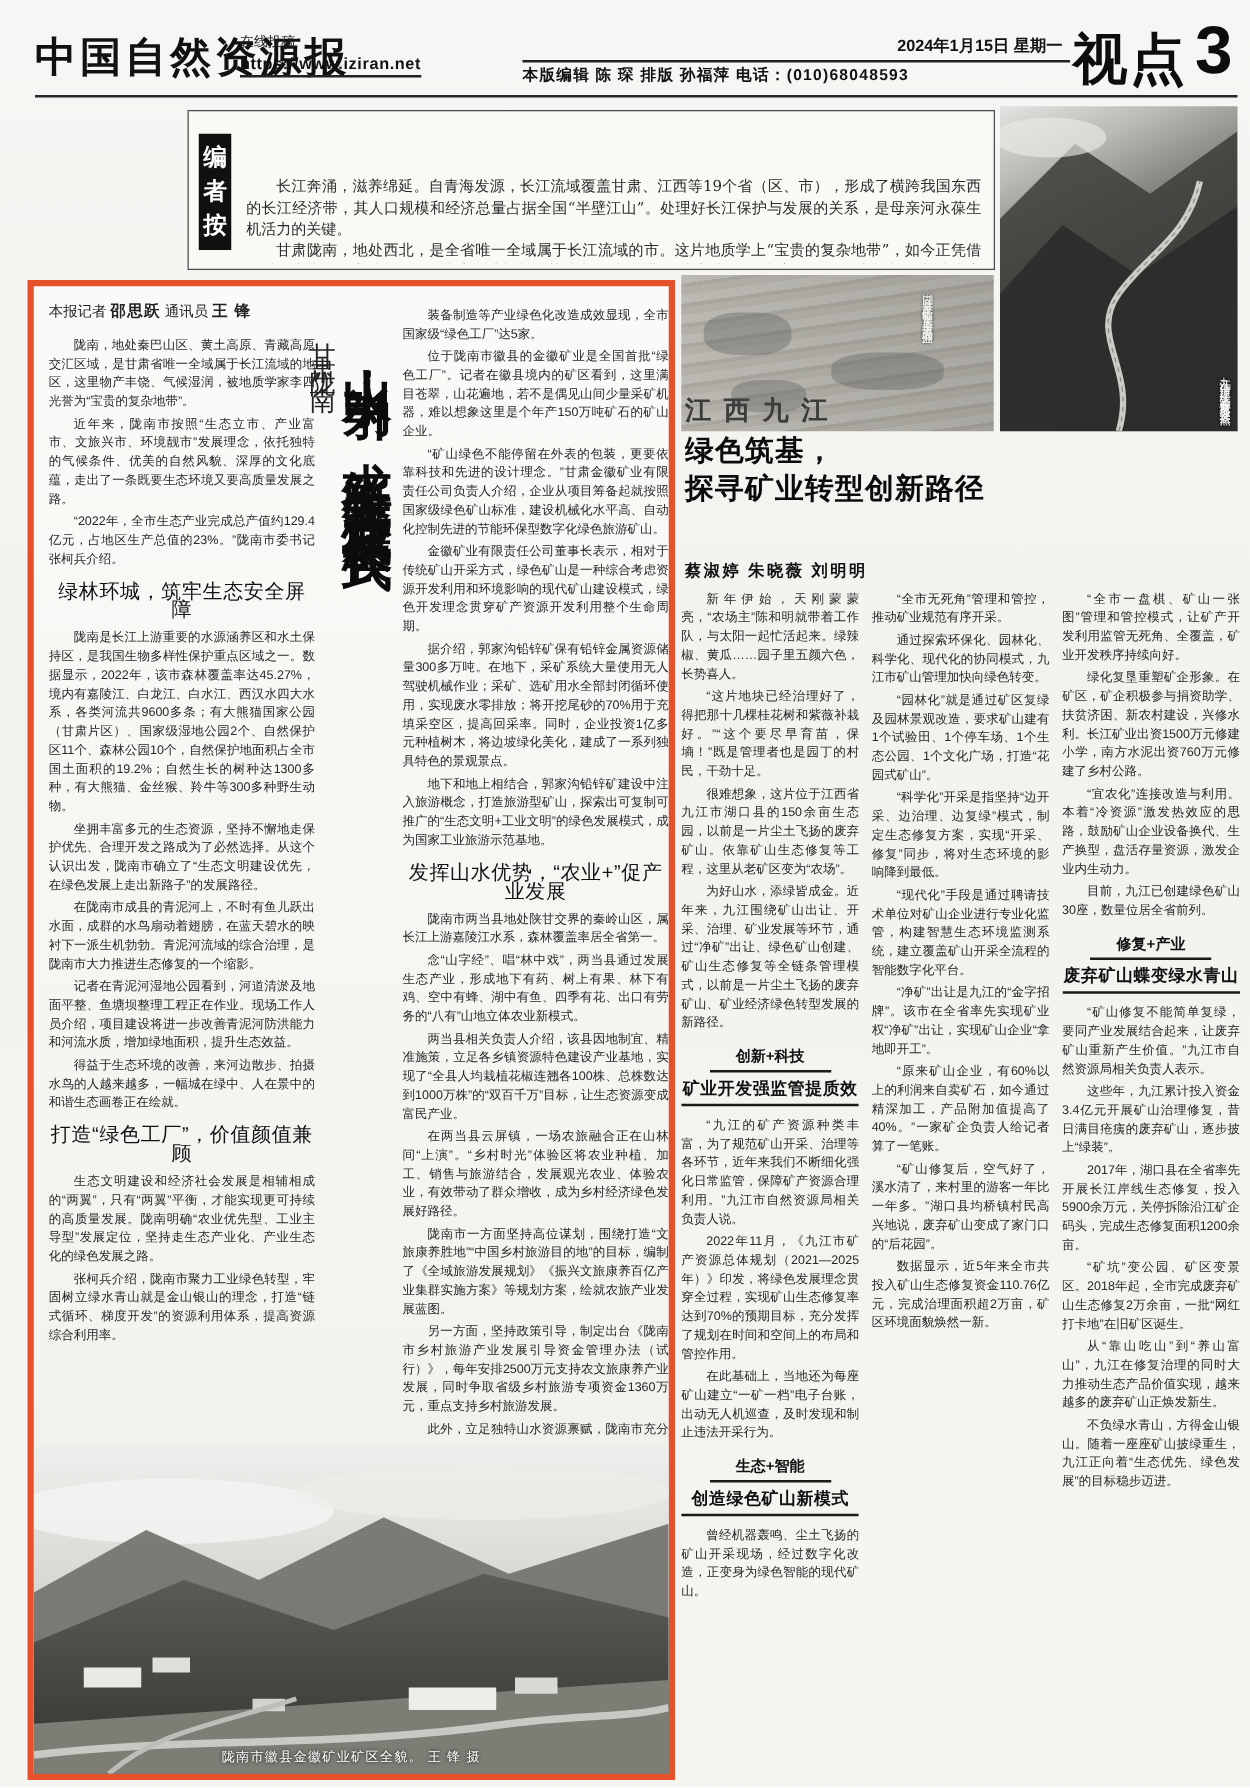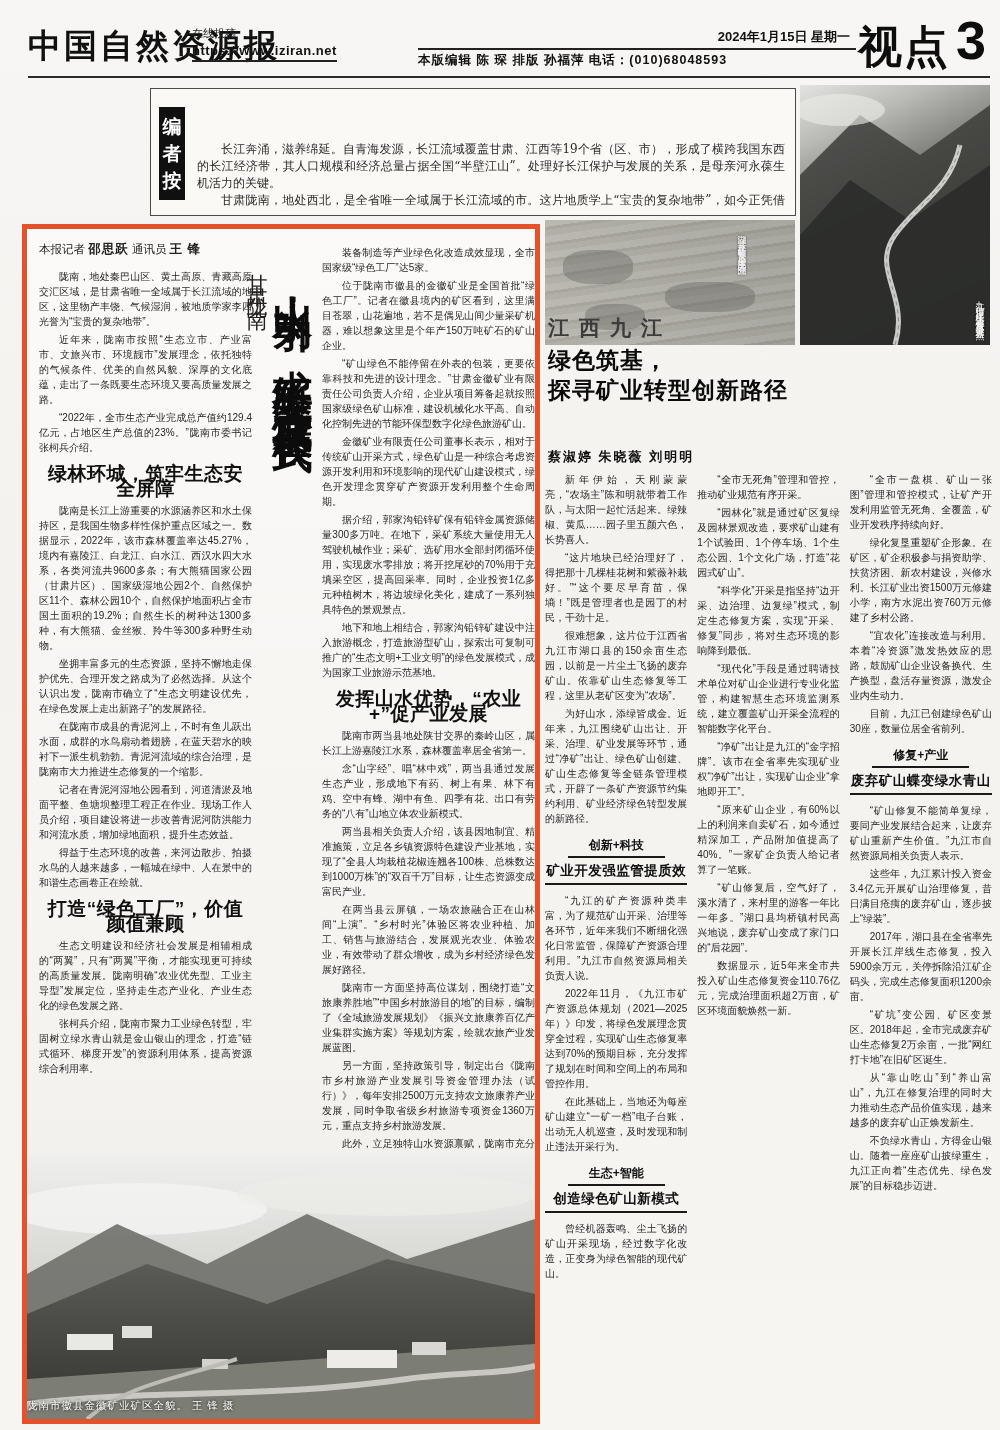--- a/index.html
+++ b/index.html
@@ -30,26 +30,26 @@
   .ph-terrace .patch{position:absolute;background:rgba(90,90,85,.35);border-radius:40%;}
   .ph-cap-v2{position:absolute;left:190px;top:8px;writing-mode:vertical-rl;font-size:9px;color:#f4f4f2;text-shadow:0 0 2px #333;letter-spacing:2px;}
   
   .l-frame{position:absolute;left:22px;top:224px;width:508px;height:1190px;border:5px solid #e4512b;background:linear-gradient(180deg,#fbfaf8 0%,#f4f3f0 70%,#eceae6 100%);box-sizing:content-box;}
   .l-byline{position:absolute;left:12px;top:12px;width:214px;font-size:11.5px;color:#222;}
   .l-byline .nm{font-weight:800;font-size:12.5px;letter-spacing:1px;}
   .lcol{position:absolute;font-size:10px;line-height:15px;color:#262626;overflow:hidden;}
   .lcol1{left:12px;top:40px;width:213px;height:880px;}
   .lcol2{left:295px;top:16px;width:213px;height:905px;}
   .para{margin:0 0 3px;text-indent:2em;text-align:justify;}
-  .lsub{text-align:center;font-weight:700;font-size:19px;margin:11px 0 7px;color:#111;letter-spacing:.5px;}
+  .lsub{text-align:center;font-weight:400;font-size:16px;margin:11px 0 7px;color:#111;letter-spacing:.5px;}
   .l-kicker{position:absolute;left:216px;top:28px;writing-mode:vertical-rl;font-size:21px;letter-spacing:12px;color:#222;font-weight:500;}
   .l-headline{position:absolute;left:244px;top:34px;writing-mode:vertical-rl;font-size:40px;font-weight:900;letter-spacing:7px;color:#0c0c0c;line-height:1.1;}
   .l-photo{position:absolute;left:0;top:925px;width:508px;height:265px;overflow:hidden;}
   .l-photo svg{display:block;}
-  .l-photo .cap{position:absolute;left:0;right:0;bottom:6px;text-align:left;font-size:10.5px;color:#fff;text-shadow:0 0 3px #000;letter-spacing:1px;}
+  .l-photo .cap{position:absolute;left:0;right:0;bottom:6px;text-align:center;font-size:10.5px;color:#fff;text-shadow:0 0 3px #000;letter-spacing:1px;}
   
   .r-kicker{position:absolute;left:548px;top:314px;font-size:21px;font-weight:700;letter-spacing:10px;color:#3c3c3c;}
   .r-headline{position:absolute;left:548px;top:346px;width:442px;font-size:23px;font-weight:900;line-height:1.3;color:#0b0b0b;letter-spacing:1px;}
   .r-byline{position:absolute;left:548px;top:448px;font-size:13px;font-weight:800;letter-spacing:2px;color:#111;}
   .r-cols{position:absolute;left:545px;top:472px;width:447px;height:952px;display:flex;gap:10px;}
   .rcol{flex:1;font-size:10px;line-height:15px;color:#262626;overflow:hidden;}
   .rtag{width:68%;margin:12px auto 0;text-align:center;font-weight:800;font-size:12px;border-bottom:2px solid #1a1a1a;padding-bottom:3px;color:#111;}
   .rhead{margin:5px 0 8px;padding-bottom:5px;border-bottom:2px solid #1a1a1a;text-align:center;font-weight:800;font-size:13.5px;letter-spacing:.5px;color:#111;}
 </style>
 </head>
@@ -191,38 +191,39 @@
     <div>探寻矿业转型创新路径</div>
   </div>
   <div class="r-byline">蔡淑婷 朱晓薇 刘明明</div>
 
   <div class="r-cols">
     <div class="rcol">
       <div>
           <p class="para">新年伊始，天刚蒙蒙亮，“农场主”陈和明就带着工作队，与太阳一起忙活起来。绿辣椒、黄瓜……园子里五颜六色，长势喜人。</p>
           <p class="para">“这片地块已经治理好了，得把那十几棵桂花树和紫薇补栽好。”“这个要尽早育苗，保墒！”既是管理者也是园丁的村民，干劲十足。</p>
           <p class="para">很难想象，这片位于江西省九江市湖口县的150余亩生态园，以前是一片尘土飞扬的废弃矿山。依靠矿山生态修复等工程，这里从老矿区变为“农场”。</p>
-          <p class="para">为好山水，添绿皆成金。近年来，九江围绕矿山出让、开采、治理、矿业发展等环节，通过“净矿”出让、绿色矿山创建、矿山生态修复等全链条管理模式，开辟了一条矿产资源节约集约利用、矿业经济绿色转型发展的新路径。</p>
+          <p class="para">为好山水，添绿皆成金。近年来，九江围绕矿山出让、开采、治理、矿业发展等环节，通过“净矿”出让、绿色矿山创建、矿山生态修复等全链条管理模式，以前是一片尘土飞扬的废弃矿山、矿业经济绿色转型发展的新路径。</p>
         </div>
       <div class="rtag">创新+科技</div>
       <div class="rhead">矿业开发强监管提质效</div>
       <div>
           <p class="para">“九江的矿产资源种类丰富，为了规范矿山开采、治理等各环节，近年来我们不断细化强化日常监管，保障矿产资源合理利用。”九江市自然资源局相关负责人说。</p>
           <p class="para">2022年11月，《九江市矿产资源总体规划（2021—2025年）》印发，将绿色发展理念贯穿全过程，实现矿山生态修复率达到70%的预期目标，充分发挥了规划在时间和空间上的布局和管控作用。</p>
           <p class="para">在此基础上，当地还为每座矿山建立“一矿一档”电子台账，出动无人机巡查，及时发现和制止违法开采行为。</p>
         </div>
       <div class="rtag">生态+智能</div>
       <div class="rhead">创造绿色矿山新模式</div>
       <div>
           <p class="para">曾经机器轰鸣、尘土飞扬的矿山开采现场，经过数字化改造，正变身为绿色智能的现代矿山。</p>
         </div>
     </div>
     <div class="rcol">
       <div>
           <p class="para">“全市无死角”管理和管控，推动矿业规范有序开采。</p>
+          <p class="para">通过探索环保化、园林化、科学化、现代化的协同模式，九江市矿山管理加快向绿色转变。</p>
           <p class="para">“园林化”就是通过矿区复绿及园林景观改造，要求矿山建有1个试验田、1个停车场、1个生态公园、1个文化广场，打造“花园式矿山”。</p>
           <p class="para">“科学化”开采是指坚持“边开采、边治理、边复绿”模式，制定生态修复方案，实现“开采、修复”同步，将对生态环境的影响降到最低。</p>
           <p class="para">“现代化”手段是通过聘请技术单位对矿山企业进行专业化监管，构建智慧生态环境监测系统，建立覆盖矿山开采全流程的智能数字化平台。</p>
           <p class="para">“净矿”出让是九江的“金字招牌”。该市在全省率先实现矿业权“净矿”出让，实现矿山企业“拿地即开工”。</p>
           <p class="para">“原来矿山企业，有60%以上的利润来自卖矿石，如今通过精深加工，产品附加值提高了40%。”一家矿企负责人给记者算了一笔账。</p>
           <p class="para">“矿山修复后，空气好了，溪水清了，来村里的游客一年比一年多。”湖口县均桥镇村民高兴地说，废弃矿山变成了家门口的“后花园”。</p>
           <p class="para">数据显示，近5年来全市共投入矿山生态修复资金110.76亿元，完成治理面积超2万亩，矿区环境面貌焕然一新。</p>
         </div>
     </div>
     <div class="rcol">

